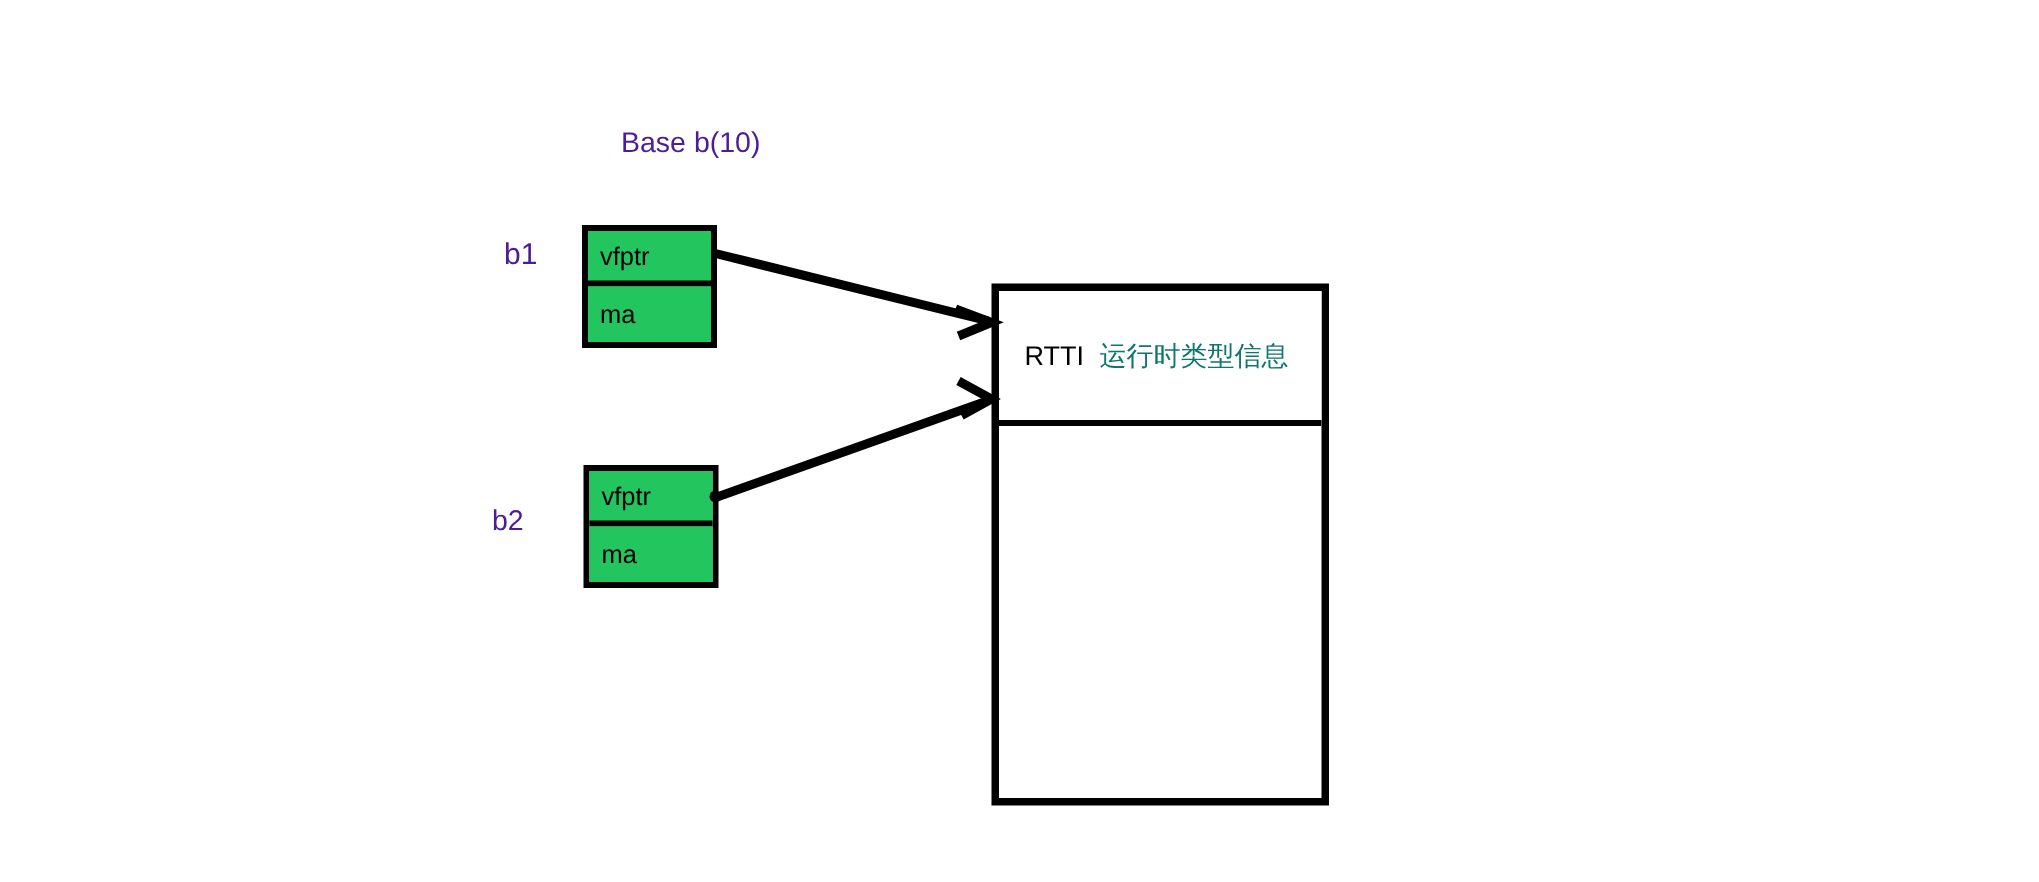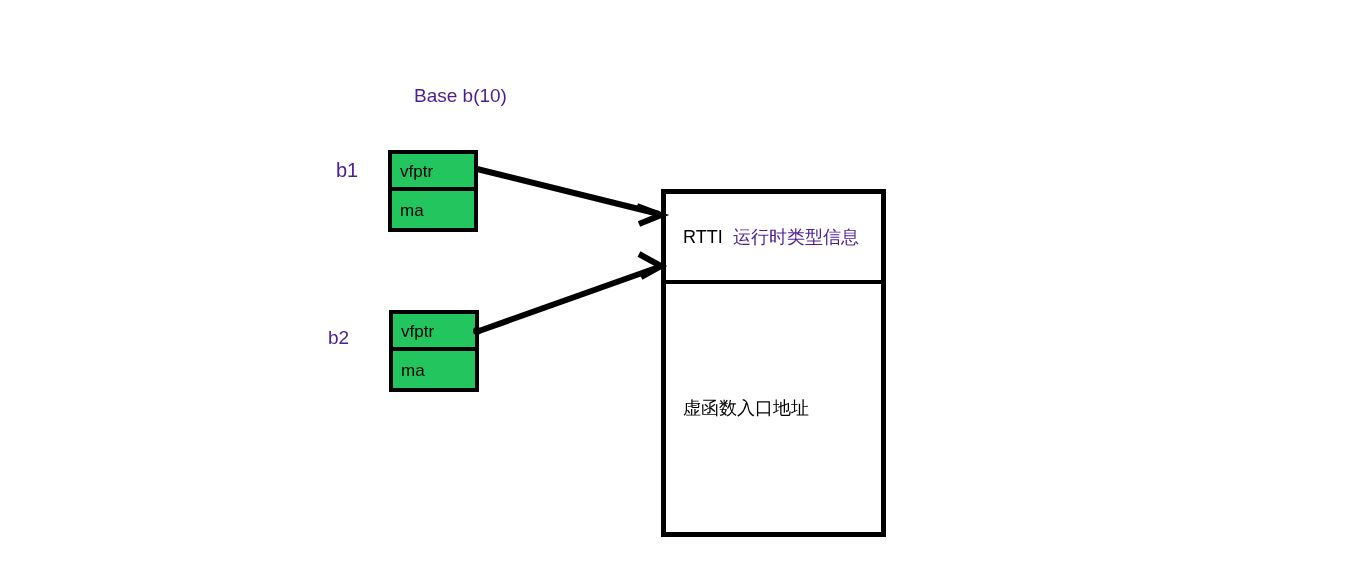--- a/index.html
+++ b/index.html
@@ -22,21 +22,21 @@
   
   .lbl {
     position: absolute;
     white-space: nowrap;
     line-height: 1;
     color: #4c1d95;
   }
 
   .lbl-title   { left: 414px; top: 86px;  font-size: 19px; }
   .lbl-b1      { left: 336px; top: 160px; font-size: 20px; }
-  .lbl-b2      { left: 328px; top: 328px; font-size: 19px; }
+  .lbl-b2      { left: 328px; top: 338px; font-size: 19px; }
 
   
   .obj-box {
     position: absolute;
     box-sizing: border-box;
     border: 4px solid #000000;
     background: #ffffff;
     display: flex;
     flex-direction: column;
   }
@@ -96,21 +96,21 @@
   }
   .vt-text-cell2 { left: 17px; }
   .vt-note {
     position: absolute;
     left: 67px;
     top: 50%;
     transform: translateY(-50%);
     font-size: 18px;
     line-height: 1;
     white-space: nowrap;
-    color: #4c1d95;
+    color: #0f766e;
   }
 
   
   .arrows {
     position: absolute;
     left: 0;
     top: 0;
     width: 1359px;
     height: 588px;
     pointer-events: none;
@@ -143,23 +143,20 @@
     <div class="obj-row">
       <span class="obj-row-text">ma</span>
     </div>
   </div>
 
   <div class="vtable">
     <div class="vt-cell vt-cell-0">
       <span class="vt-text">RTTI</span>
       <span class="vt-note">运行时类型信息</span>
     </div>
-    <div class="vt-cell vt-cell-2">
-      <span class="vt-text vt-text-cell2">虚函数入口地址</span>
-    </div>
   </div>
 
   <svg class="arrows" viewBox="0 0 1359 588">
 
     <g>
       <line x1="477" y1="169" x2="659" y2="214" stroke="#000000" stroke-width="6" stroke-linecap="butt"></line>
       <polyline points="637,206 661,215 639,224" fill="none" stroke="#000000" stroke-width="6" stroke-linejoin="miter" stroke-linecap="butt"></polyline>
     </g>
 
     <g>

